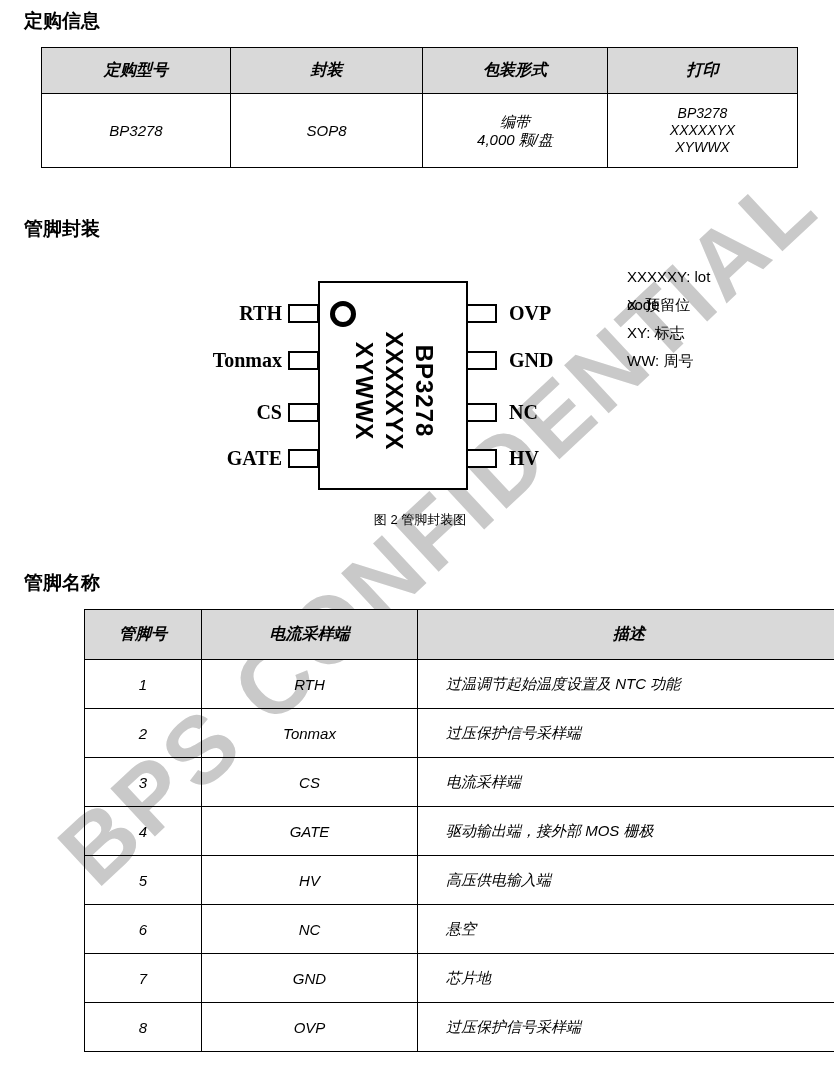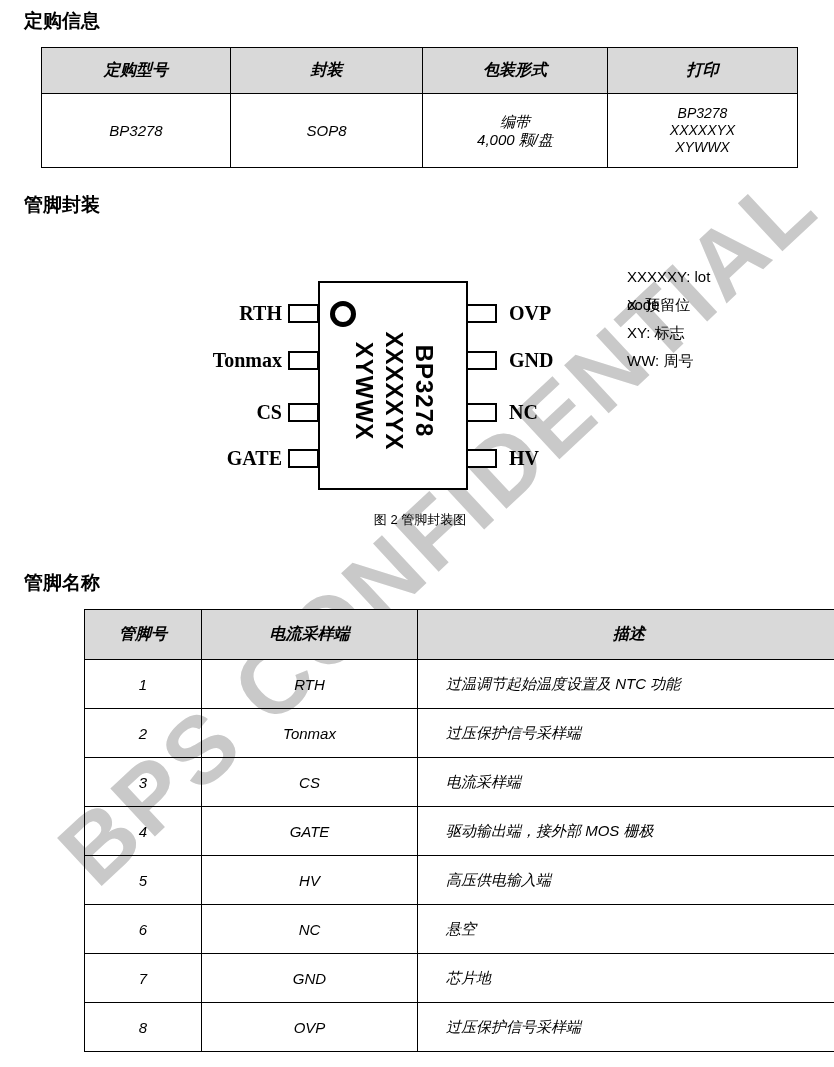--- a/index.html
+++ b/index.html
@@ -80,21 +80,21 @@
       </td>
       <td style="line-height:17px;font-size:14px;">
         <div>BP3278</div>
         <div>XXXXXYX</div>
         <div>XYWWX</div>
       </td>
     </tr>
   </tbody>
     </table>
 
-  <div class="sec-title" style="top:192px;">管脚封装</div>
+  <div class="sec-title" style="top:216px;">管脚封装</div>
 
   <div>
     <div class="chip-body"></div>
     <div class="pin1-dot"></div>
 
     <div class="pin" style="left:288px;top:304px;"></div>
     <div class="pin" style="left:288px;top:351px;"></div>
     <div class="pin" style="left:288px;top:403px;"></div>
     <div class="pin" style="left:288px;top:449px;"></div>
     <div class="pin" style="left:466px;top:304px;"></div>

